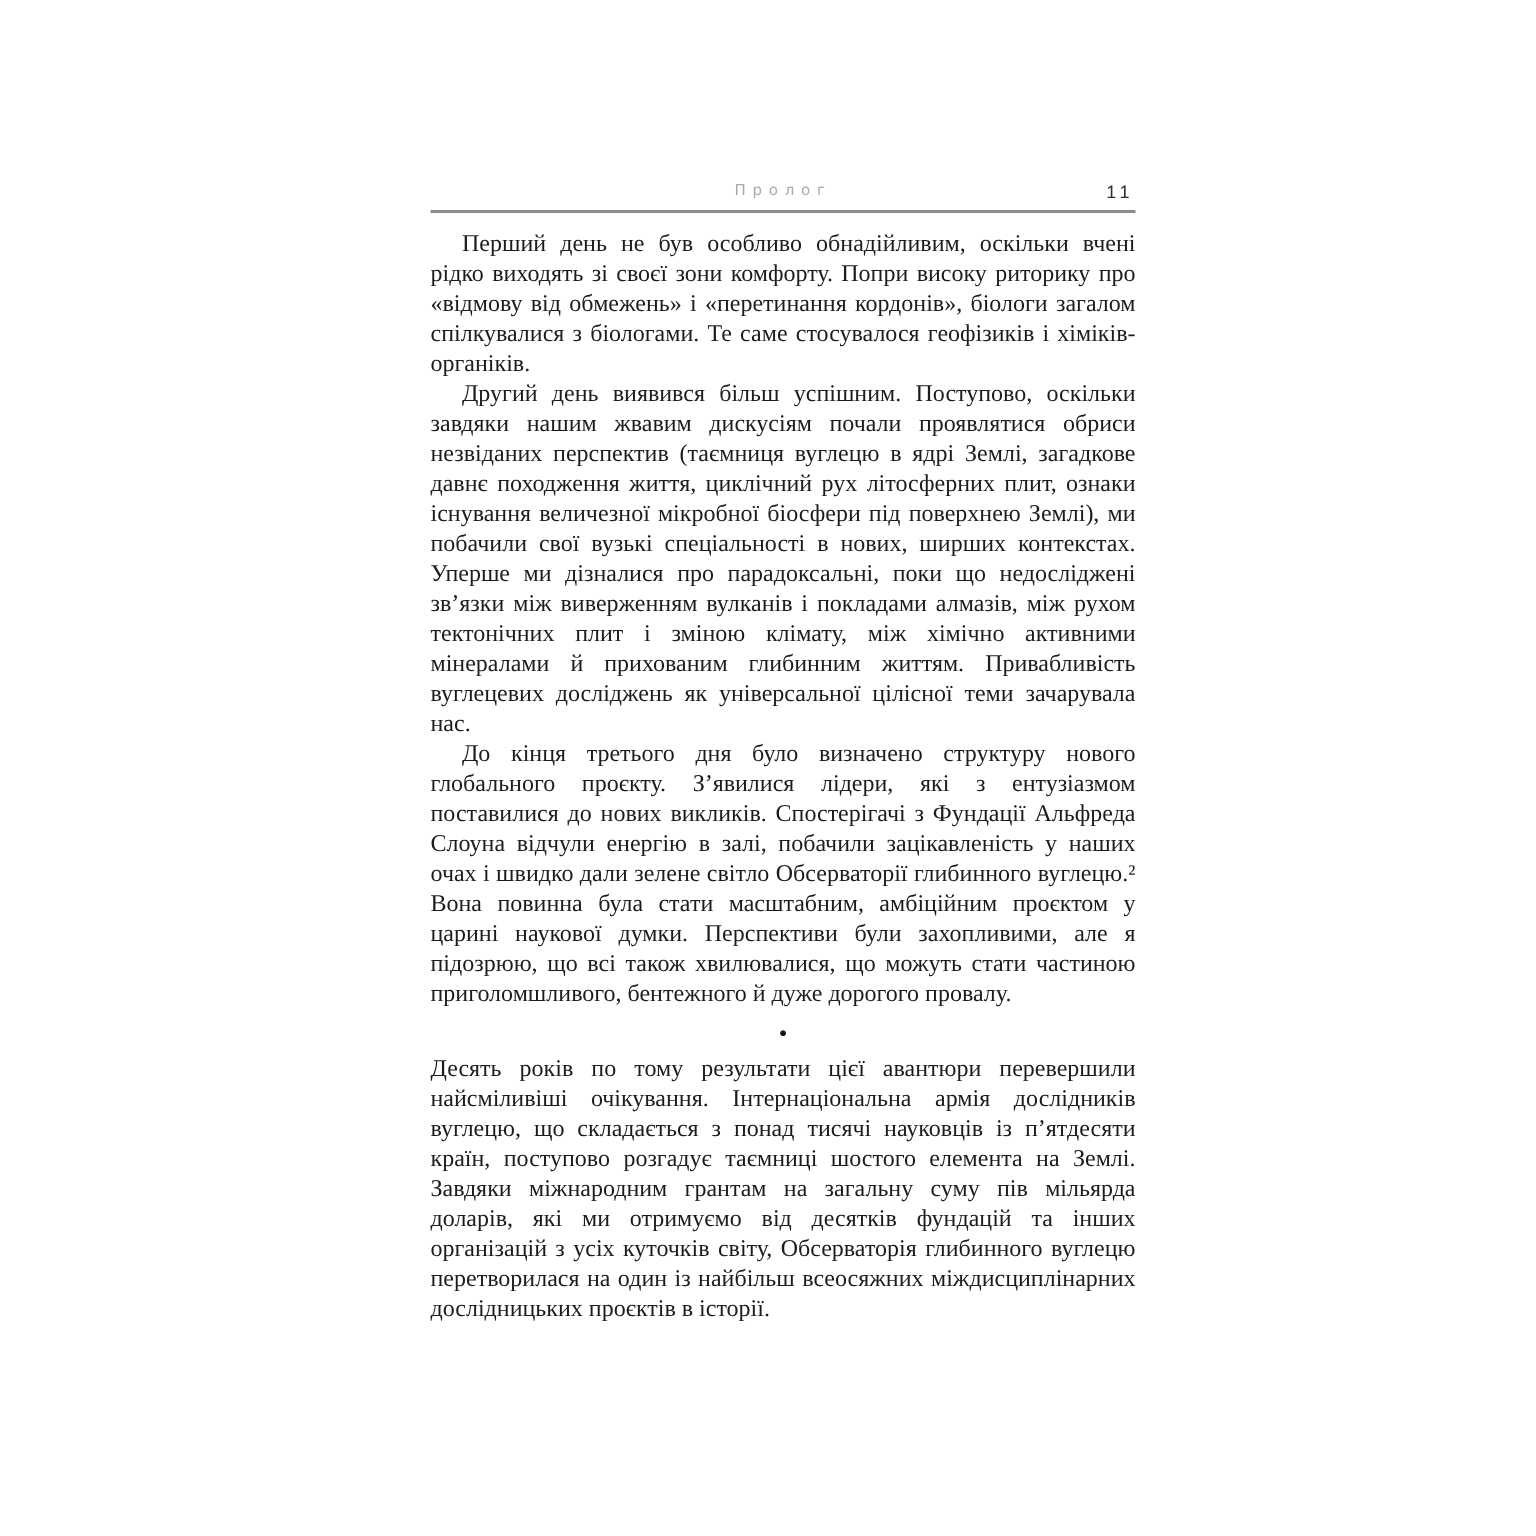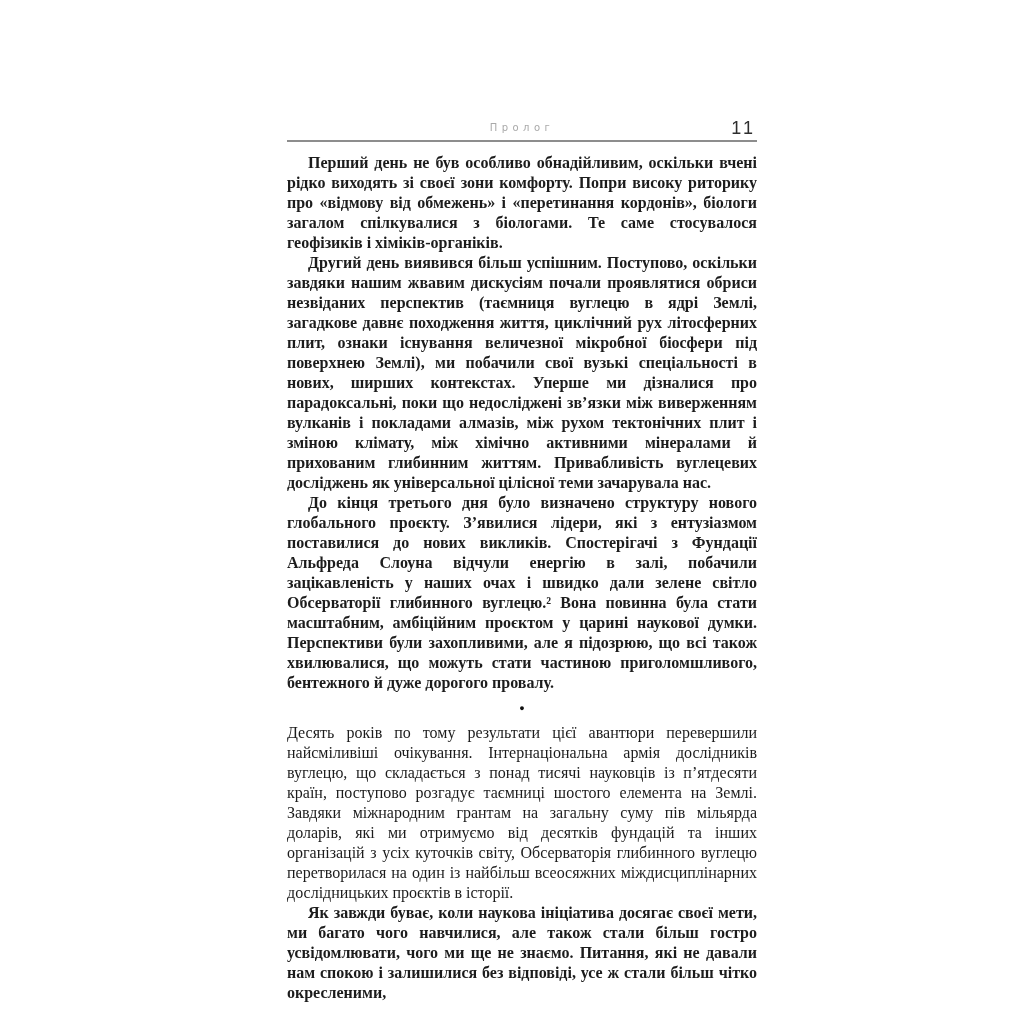--- a/index.html
+++ b/index.html
@@ -35,21 +35,21 @@
     font-size: 10px;
     letter-spacing: 4.5px;
     color: #a9a9a9;
     line-height: 18px;
   }
   .page-number {
     position: absolute;
     right: 1px;
     top: 0;
     font-family: "Liberation Sans", sans-serif;
-    font-size: 18px;
+    font-size: 12px;
     letter-spacing: 3px;
     color: #2e2e2e;
     line-height: 18px;
   }
   .header-rule {
     height: 1.5px;
     background: #8d8d8d;
     margin: 0;
     border: none;
   }
@@ -62,21 +62,20 @@
     text-align: justify;
     hyphens: auto;
     -webkit-hyphens: auto;
   }
   p.para {
     margin: 0;
     padding: 0;
   }
   p.para.indent {
     text-indent: 21px;
-    font-weight: bold;
   }
   .separator-row {
     text-align: center;
     line-height: 20px;
     font-size: 9px;
     color: #111111;
     margin: 5px 0;
     text-indent: 0;
   }
 </style>
@@ -92,17 +91,16 @@
     </div>
 
     <div class="header-rule"></div>
 
     <div class="body-text">
       <p class="para indent">Перший день не був особливо обнадійливим, оскільки вчені рідко виходять зі своєї зони комфорту. Попри високу риторику про «відмову від обмежень» і «перетинання кордонів», біологи загалом спілкувалися з біологами. Те саме стосувалося геофізиків і хіміків-органіків.</p>
       <p class="para indent">Другий день виявився більш успішним. Поступово, оскільки завдяки нашим жвавим дискусіям почали проявлятися обриси незвіданих перспектив (таємниця вуглецю в ядрі Землі, загадкове давнє походження життя, циклічний рух літосферних плит, ознаки існування величезної мікробної біосфери під поверхнею Землі), ми побачили свої вузькі спеціальності в нових, ширших контекстах. Уперше ми дізналися про парадоксальні, поки що недосліджені зв’язки між виверженням вулканів і покладами алмазів, між рухом тектонічних плит і зміною клімату, між хімічно активними мінералами й прихованим глибинним життям. Привабливість вуглецевих досліджень як універсальної цілісної теми зачарувала нас.</p>
       <p class="para indent">До кінця третього дня було визначено структуру нового глобального проєкту. З’явилися лідери, які з ентузіазмом поставилися до нових викликів. Спостерігачі з Фундації Альфреда Слоуна відчули енергію в залі, побачили зацікавленість у наших очах і швидко дали зелене світло Обсерваторії глибинного вуглецю.² Вона повинна була стати масштабним, амбіційним проєктом у царині наукової думки. Перспективи були захопливими, але я підозрюю, що всі також хвилювалися, що можуть стати частиною приголомшливого, бентежного й дуже дорогого провалу.</p>
       <div class="separator-row">●</div>
       <p class="para">Десять років по тому результати цієї авантюри перевершили найсміливіші очікування. Інтернаціональна армія дослідників вуглецю, що складається з понад тисячі науковців із п’ятдесяти країн, поступово розгадує таємниці шостого елемента на Землі. Завдяки міжнародним грантам на загальну суму пів мільярда доларів, які ми отримуємо від десятків фундацій та інших організацій з усіх куточків світу, Обсерваторія глибинного вуглецю перетворилася на один із найбільш всеосяжних міждисциплінарних дослідницьких проєктів в історії.</p>
-      <p class="para indent">Як завжди буває, коли наукова ініціатива досягає своєї мети, ми багато чого навчилися, але також стали більш гостро усвідомлювати, чого ми ще не знаємо. Питання, які не давали нам спокою і залишилися без відповіді, усе ж стали більш чітко окресленими,</p>
     </div>
 
   </div>
 </div>
 
 </body></html>

